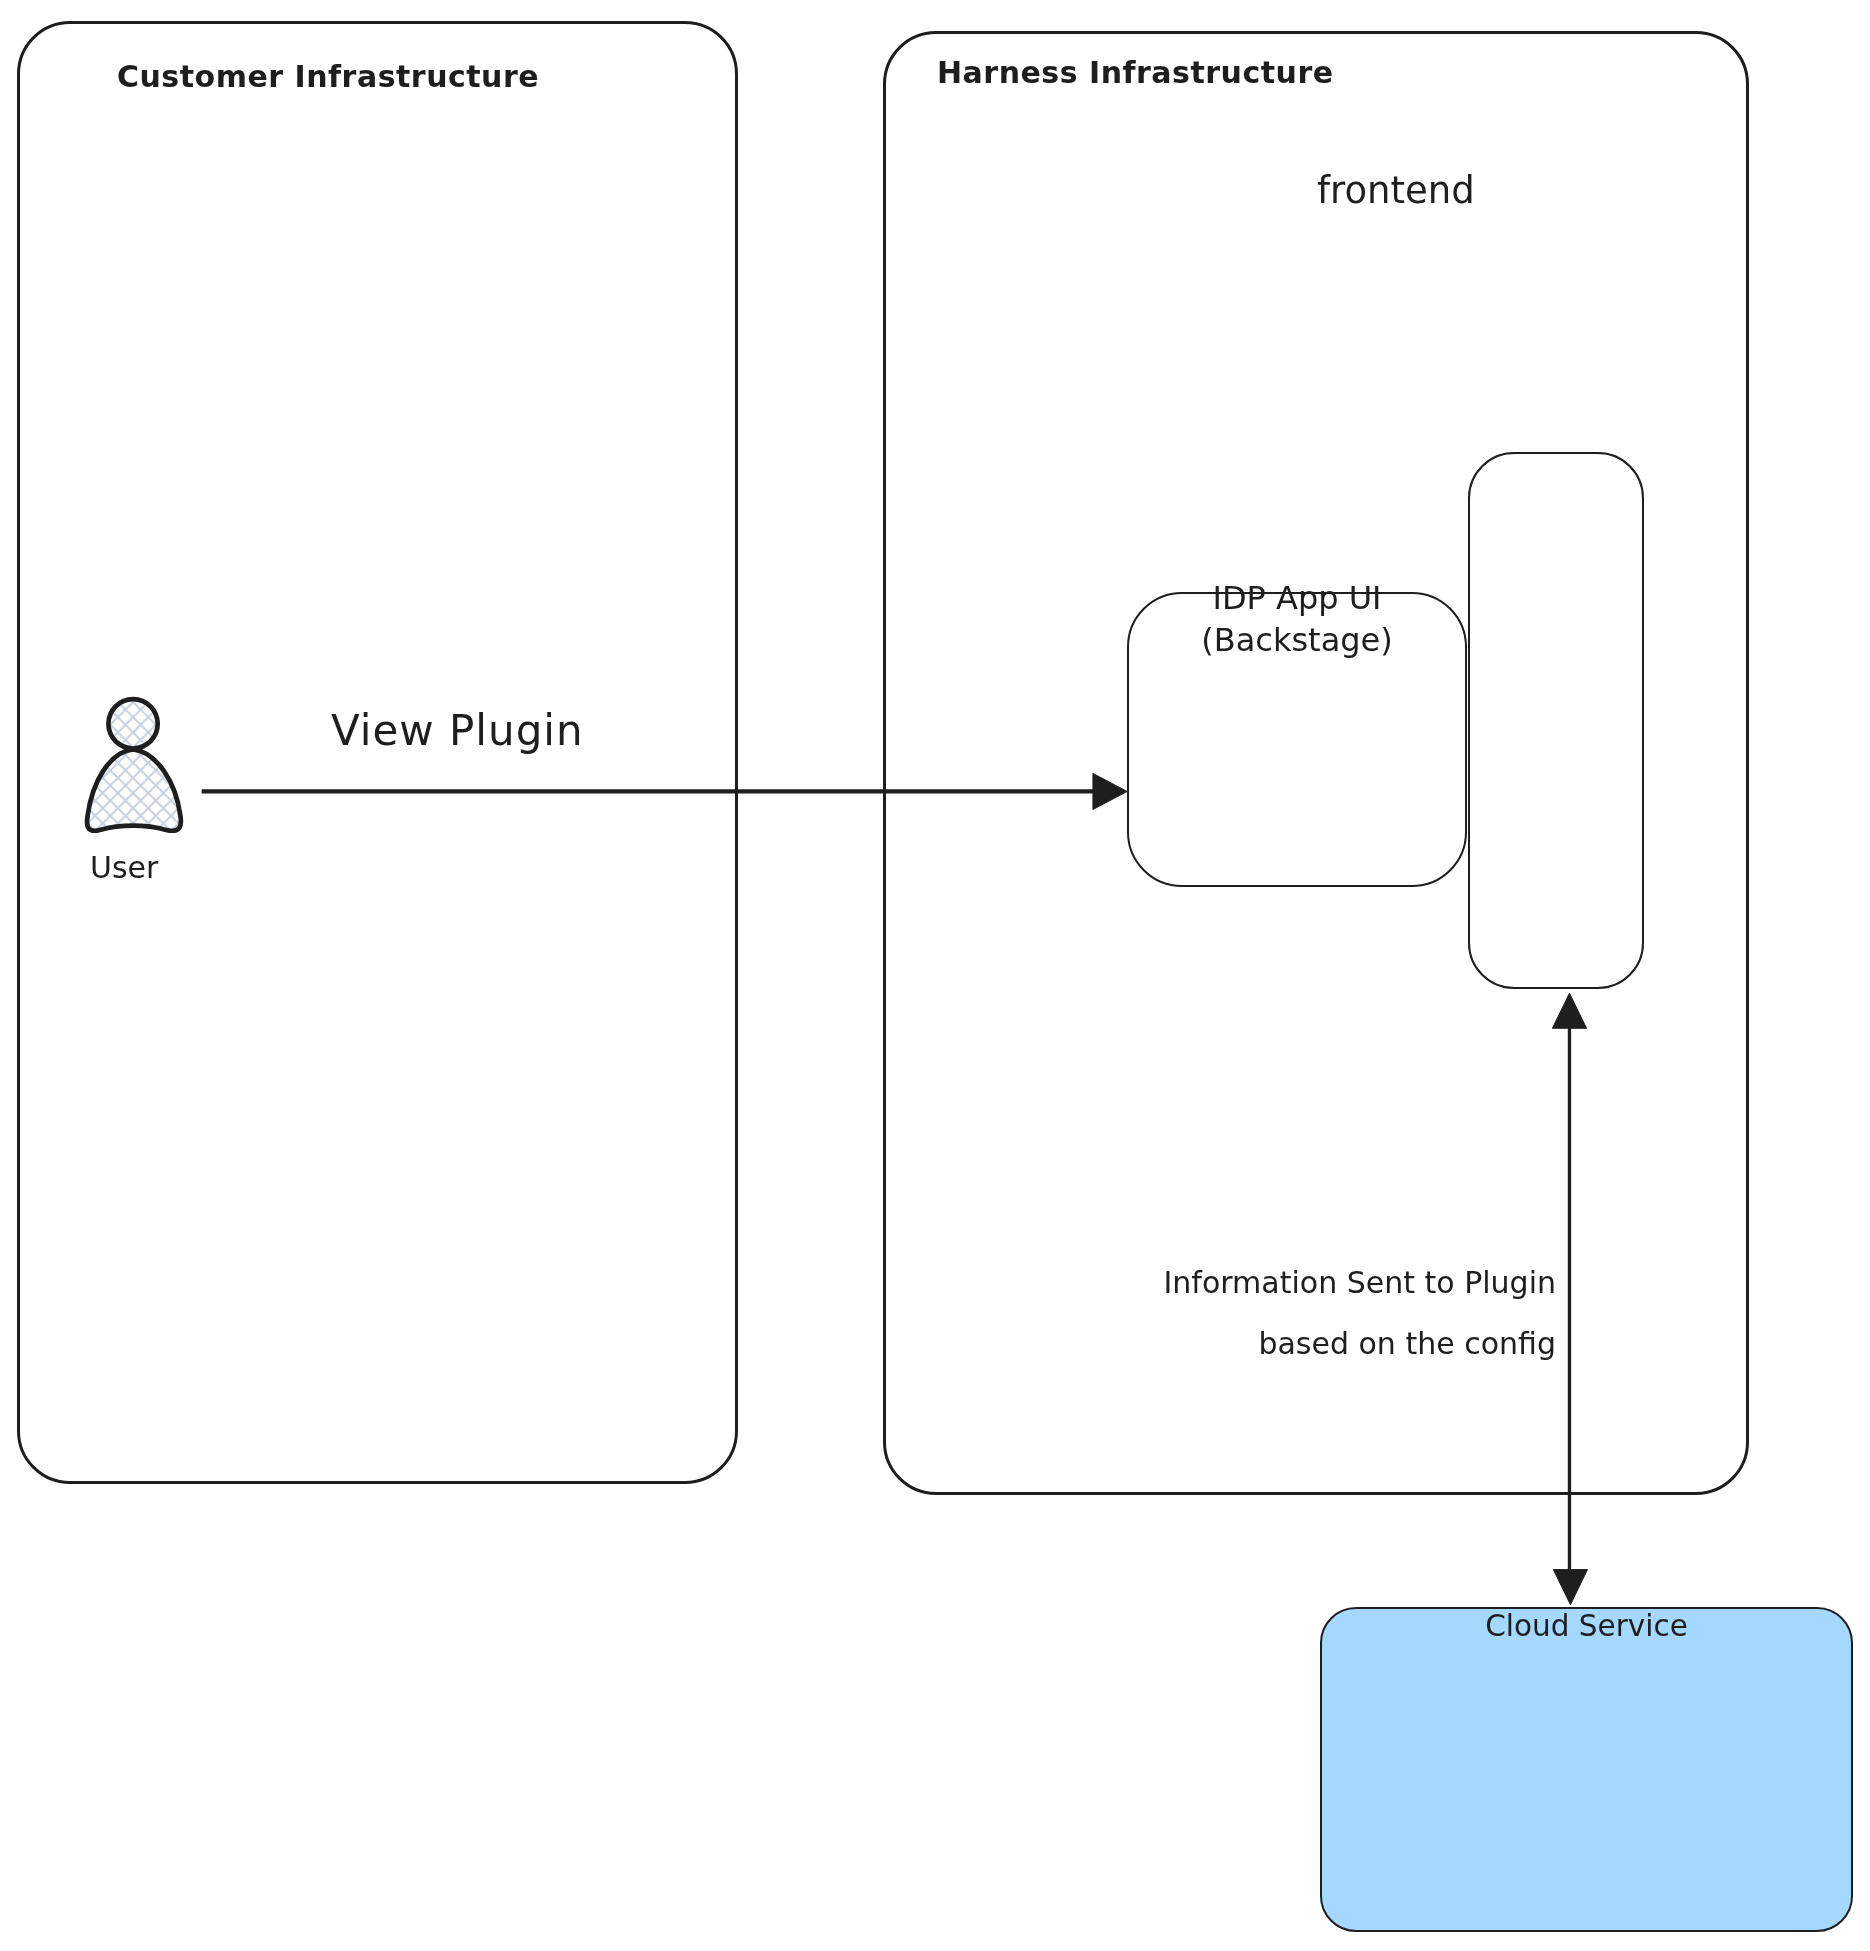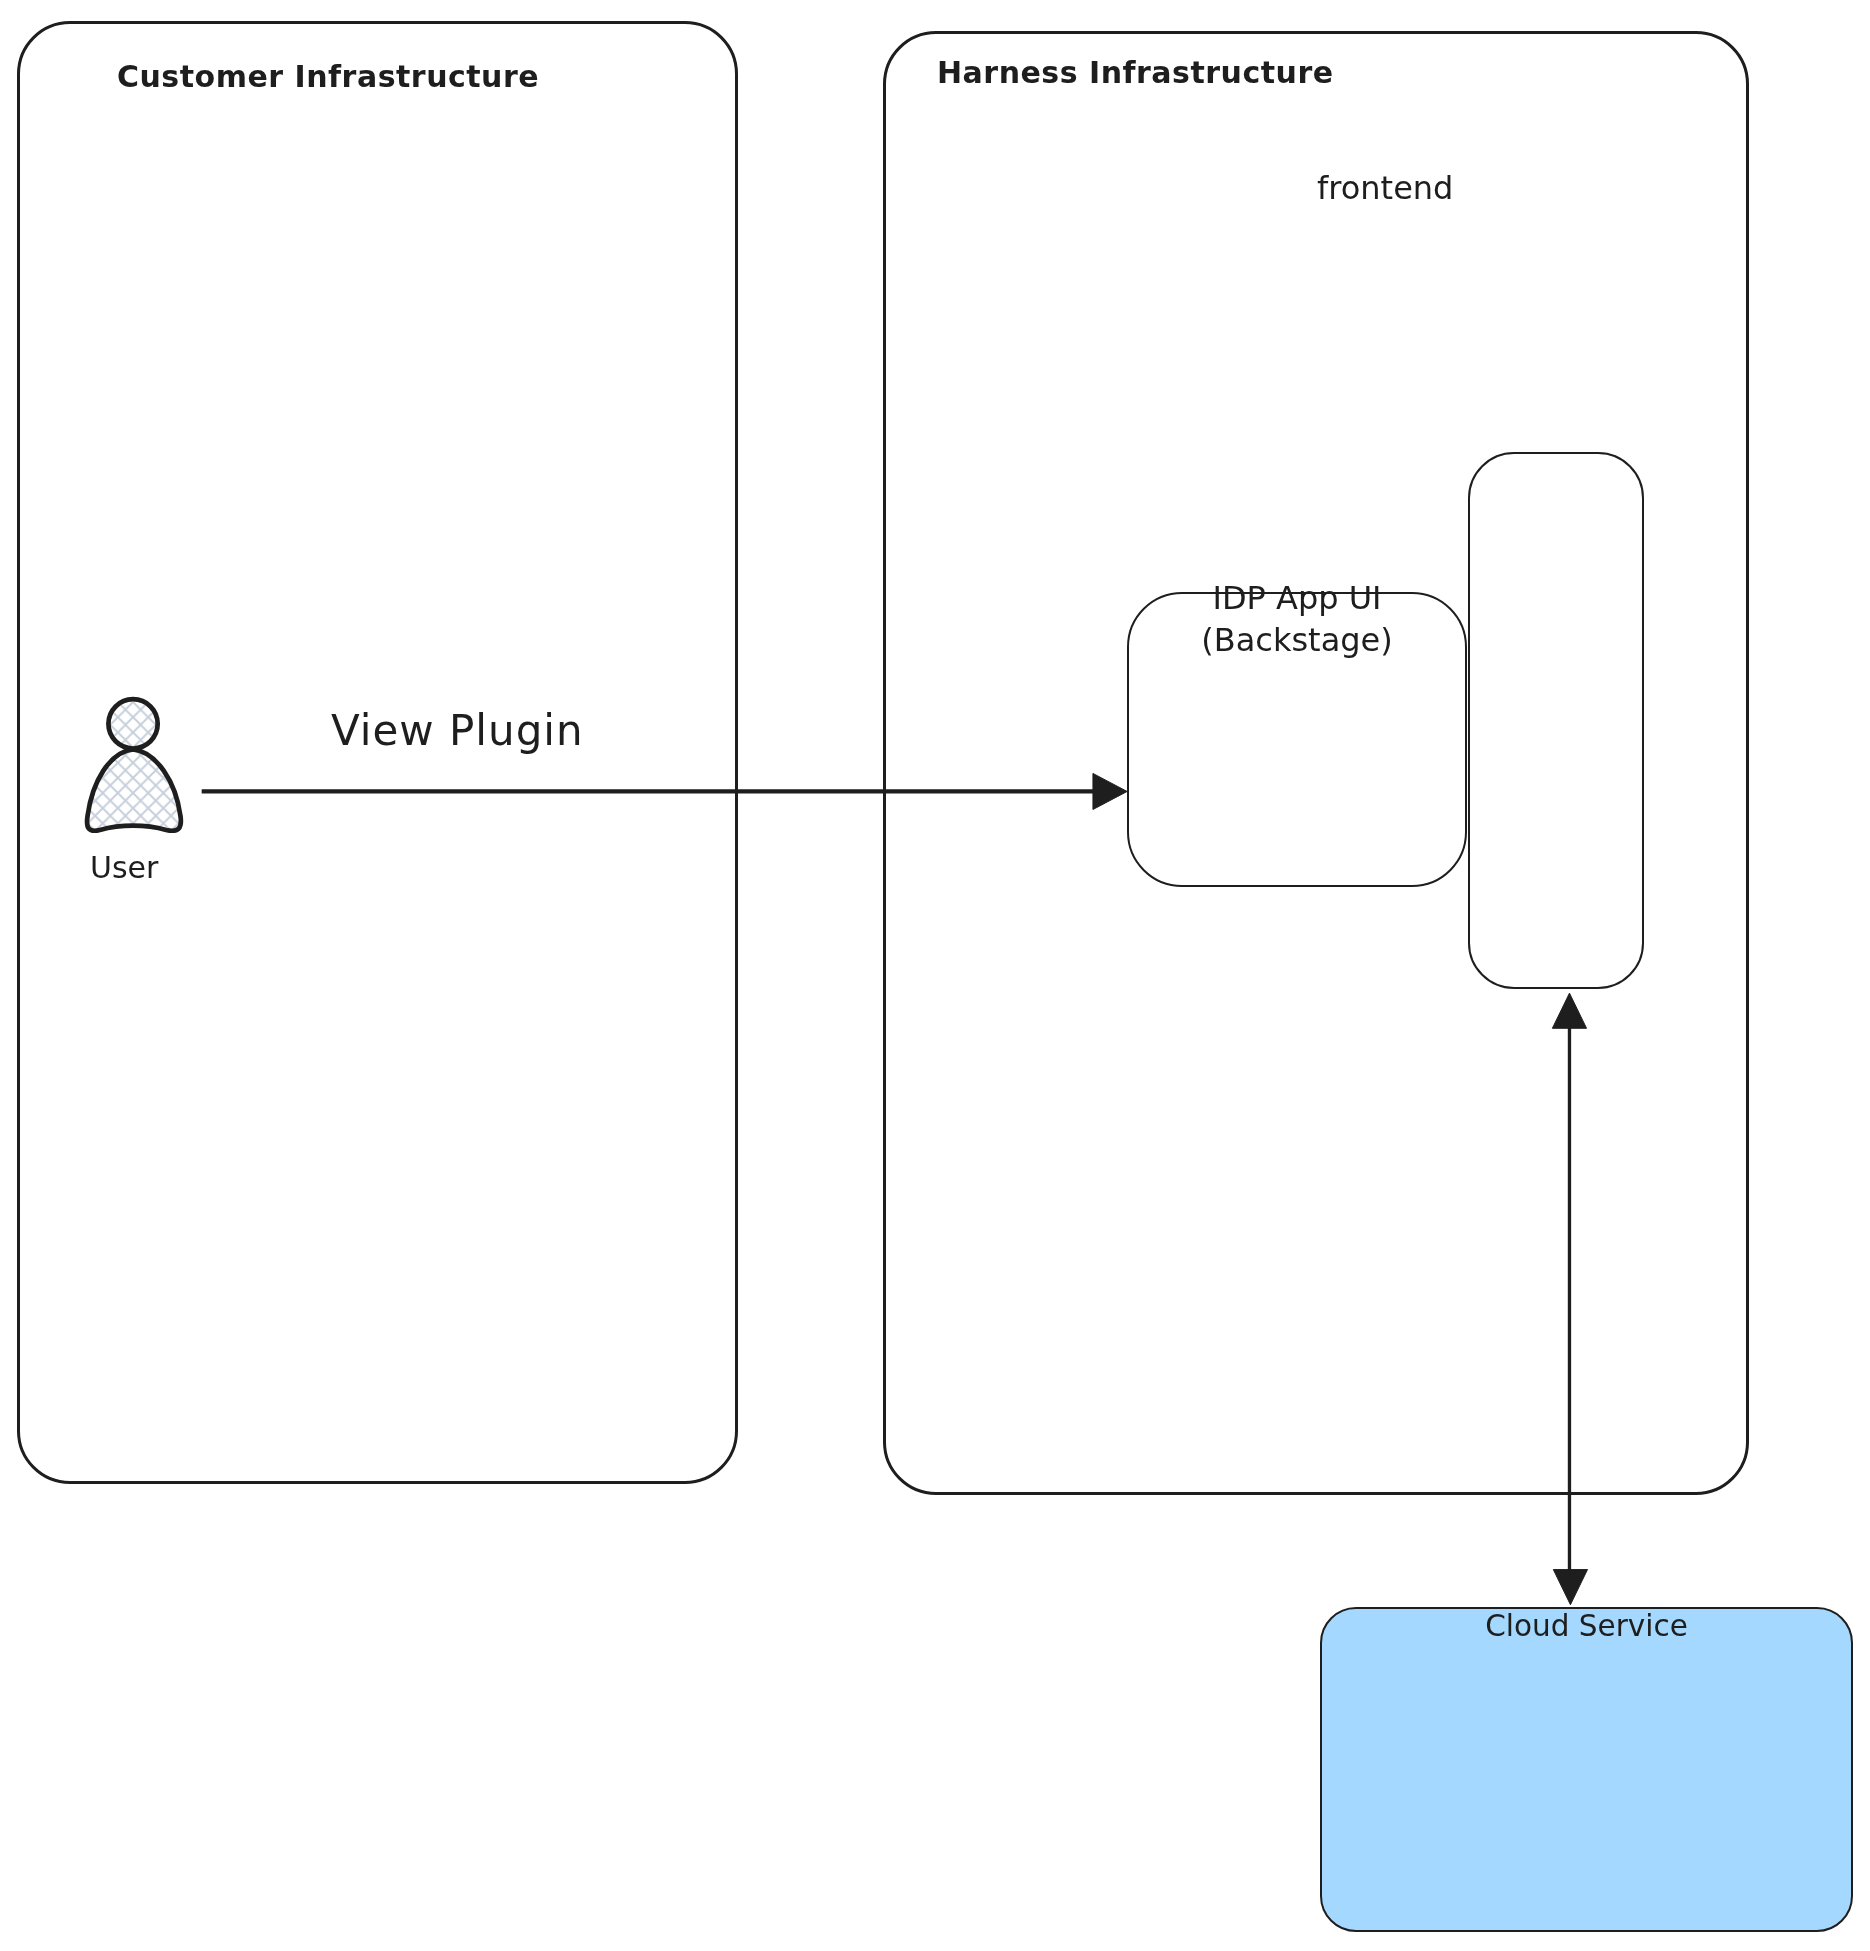--- a/index.html
+++ b/index.html
@@ -51,21 +51,21 @@
     font-size:30px;
     white-space:nowrap;
   }
   .info-label .line2{display:block;margin-top:26px;}
   .user-label{
     position:absolute;left:90px;top:850px;
     font-size:30px;
   }
   .frontend-label{
     position:absolute;left:1317px;top:169px;
-    font-size:32px;
+    font-size:37px;
   }
 </style>
 </head>
 <body>
 
 <div class="stage">
 
   <div class="box" style="left:17px;top:21px;width:721px;height:1463px;"></div>
   <div class="box-title" style="left:117px;top:59px;">Customer Infrastructure</div>
 
@@ -104,15 +104,19 @@
     </g>
     <g>
       <line x1="1650" y1="1074" x2="1650" y2="1656" stroke-width="3.5"></line>
       <polygon points="1650,1044 1632,1081 1668,1081"></polygon>
       <polygon points="1651,1687 1633,1650 1669,1650"></polygon>
     </g>
   </svg>
 
   <div class="view-plugin-label">View Plugin</div>
 
+  <div class="info-label">
+    <span class="line1">Information Sent to Plugin</span>
+    <span class="line2">based on the config</span>
+  </div>
 
 </div>
 
 
 </body></html>

